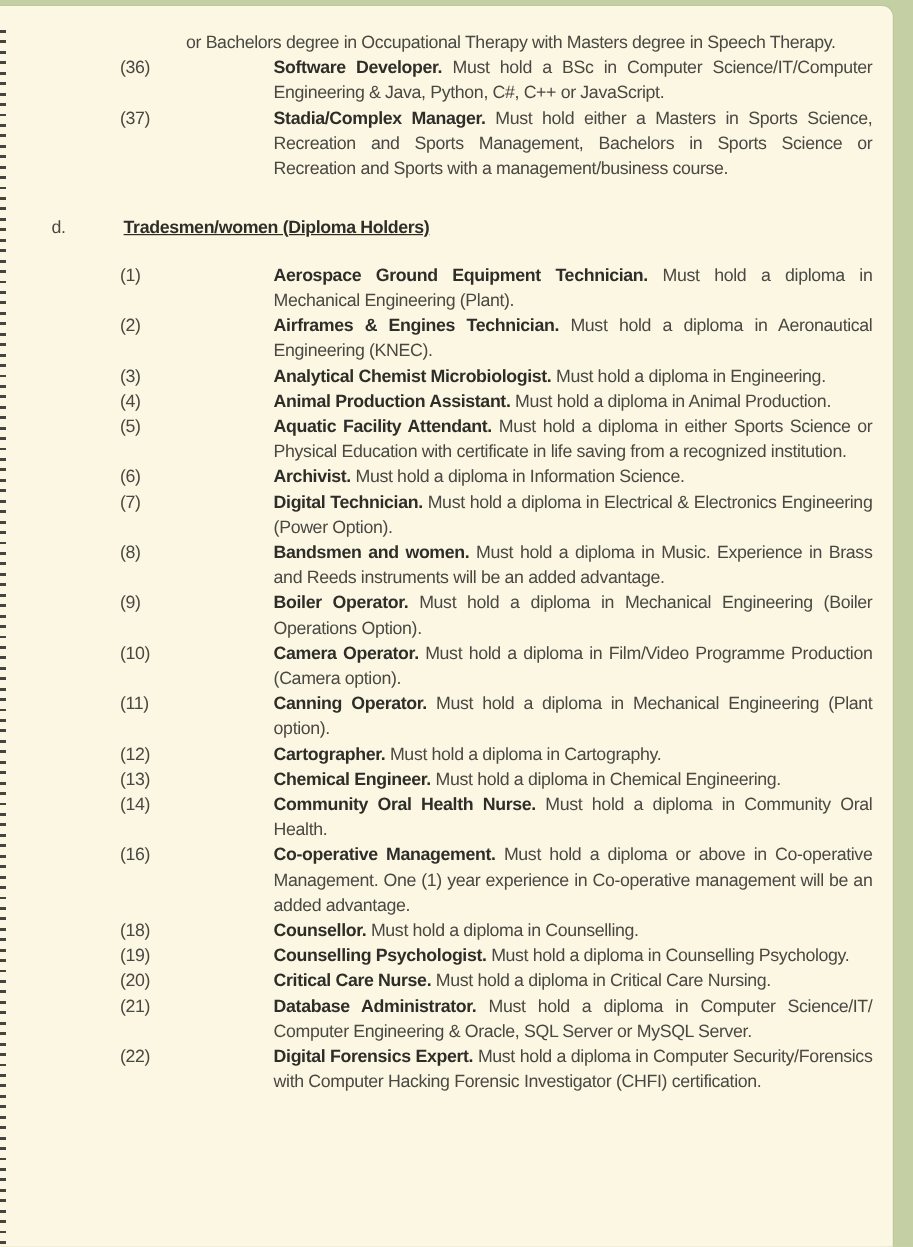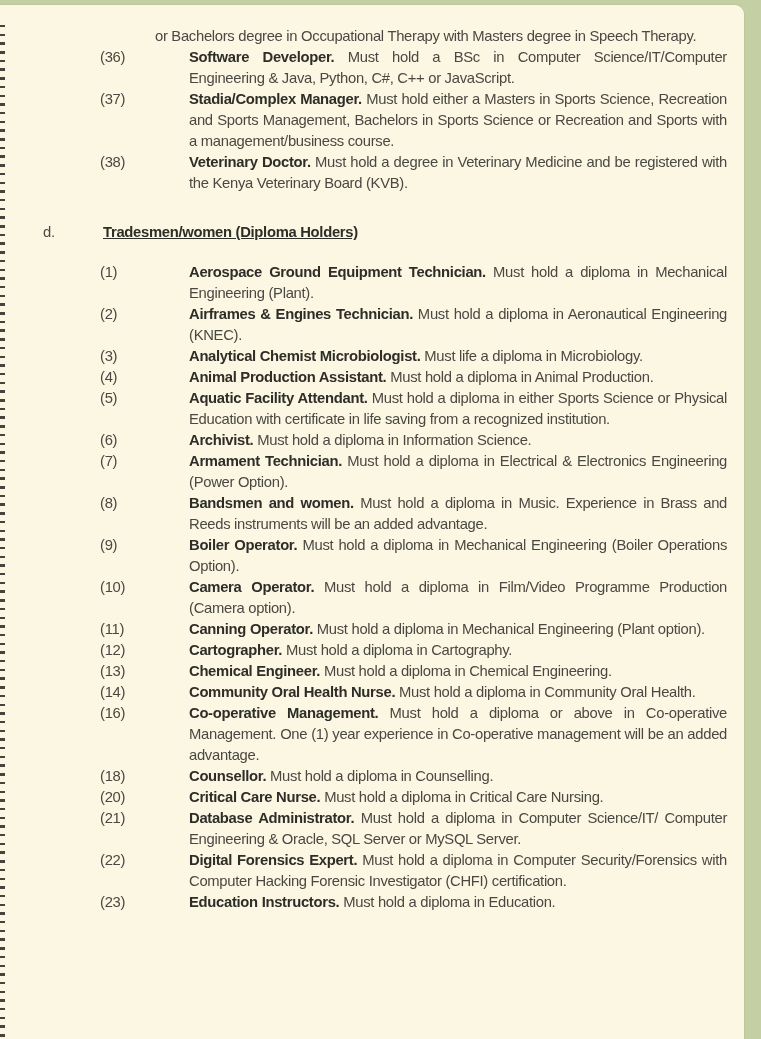--- a/index.html
+++ b/index.html
@@ -70,20 +70,21 @@
   .item {
     display: flex;
     gap: 34px;
   }
   .item .num {
     flex: 0 0 55px;
   }
   .item .body {
     flex: 1;
     text-align: justify;
+    margin-left: 39px;
   }
   b, .job-title {
     font-weight: bold;
     color: #2e2d28;
   }
   .section-head {
     display: flex;
     margin: 28px 0 19px -57px;
   }
   .section-head .letter {
@@ -113,24 +114,20 @@
         <div class="item">
           <span class="num">(36)</span>
           <span class="body"><b class="job-title">Software Developer.</b> <span>Must hold a BSc in Computer Science/IT/Computer Engineering &amp; Java, Python, C#, C++ or JavaScript.</span></span>
         </div>
 
         <div class="item">
           <span class="num">(37)</span>
           <span class="body"><b class="job-title">Stadia/Complex Manager.</b> <span>Must hold either a Masters in Sports Science, Recreation and Sports Management, Bachelors in Sports Science or Recreation and Sports with a management/business course.</span></span>
         </div>
 
-        <div class="item">
-          <span class="num">(38)</span>
-          <span class="body"><b class="job-title">Veterinary Doctor.</b> <span>Must hold a degree in Veterinary Medicine and be registered with the Kenya Veterinary Board (KVB).</span></span>
-        </div>
       </div>
 
     <div class="section-head">
       <span class="letter">d.</span>
       <span class="heading">Tradesmen/women (Diploma Holders)</span>
     </div>
 
     <div class="list">
 
         <div class="item">
@@ -138,41 +135,41 @@
           <span class="body"><b class="job-title">Aerospace Ground Equipment Technician.</b> <span>Must hold a diploma in Mechanical Engineering (Plant).</span></span>
         </div>
 
         <div class="item">
           <span class="num">(2)</span>
           <span class="body"><b class="job-title">Airframes &amp; Engines Technician.</b> <span>Must hold a diploma in Aeronautical Engineering (KNEC).</span></span>
         </div>
 
         <div class="item">
           <span class="num">(3)</span>
-          <span class="body"><b class="job-title">Analytical Chemist Microbiologist.</b> <span>Must life a diploma in Microbiology.</span></span>
+          <span class="body"><b class="job-title">Analytical Chemist Microbiologist.</b> <span>Must hold a diploma in Engineering.</span></span>
         </div>
 
         <div class="item">
           <span class="num">(4)</span>
           <span class="body"><b class="job-title">Animal Production Assistant.</b> <span>Must hold a diploma in Animal Production.</span></span>
         </div>
 
         <div class="item">
           <span class="num">(5)</span>
           <span class="body"><b class="job-title">Aquatic Facility Attendant.</b> <span>Must hold a diploma in either Sports Science or Physical Education with certificate in life saving from a recognized institution.</span></span>
         </div>
 
         <div class="item">
           <span class="num">(6)</span>
           <span class="body"><b class="job-title">Archivist.</b> <span>Must hold a diploma in Information Science.</span></span>
         </div>
 
         <div class="item">
           <span class="num">(7)</span>
-          <span class="body"><b class="job-title">Armament Technician.</b> <span>Must hold a diploma in Electrical &amp; Electronics Engineering (Power Option).</span></span>
+          <span class="body"><b class="job-title">Digital Technician.</b> <span>Must hold a diploma in Electrical &amp; Electronics Engineering (Power Option).</span></span>
         </div>
 
         <div class="item">
           <span class="num">(8)</span>
           <span class="body"><b class="job-title">Bandsmen and women.</b> <span>Must hold a diploma in Music. Experience in Brass and Reeds instruments will be an added advantage.</span></span>
         </div>
 
         <div class="item">
           <span class="num">(9)</span>
           <span class="body"><b class="job-title">Boiler Operator.</b> <span>Must hold a diploma in Mechanical Engineering (Boiler Operations Option).</span></span>
@@ -208,36 +205,36 @@
           <span class="num">(16)</span>
           <span class="body"><b class="job-title">Co-operative Management.</b> <span>Must hold a diploma or above in Co-operative Management. One (1) year experience in Co-operative management will be an added advantage.</span></span>
         </div>
 
 
         <div class="item">
           <span class="num">(18)</span>
           <span class="body"><b class="job-title">Counsellor.</b> <span>Must hold a diploma in Counselling.</span></span>
         </div>
 
+        <div class="item">
+          <span class="num">(19)</span>
+          <span class="body"><b class="job-title">Counselling Psychologist.</b> <span>Must hold a diploma in Counselling Psychology.</span></span>
+        </div>
 
         <div class="item">
           <span class="num">(20)</span>
           <span class="body"><b class="job-title">Critical Care Nurse.</b> <span>Must hold a diploma in Critical Care Nursing.</span></span>
         </div>
 
         <div class="item">
           <span class="num">(21)</span>
           <span class="body"><b class="job-title">Database Administrator.</b> <span>Must hold a diploma in Computer Science/IT/ Computer Engineering &amp; Oracle, SQL Server or MySQL Server.</span></span>
         </div>
 
         <div class="item">
           <span class="num">(22)</span>
           <span class="body"><b class="job-title">Digital Forensics Expert.</b> <span>Must hold a diploma in Computer Security/Forensics with Computer Hacking Forensic Investigator (CHFI) certification.</span></span>
         </div>
 
-        <div class="item">
-          <span class="num">(23)</span>
-          <span class="body"><b class="job-title">Education Instructors.</b> <span>Must hold a diploma in Education.</span></span>
-        </div>
       </div>
 
   </div>
 </div>
 
 </body></html>

